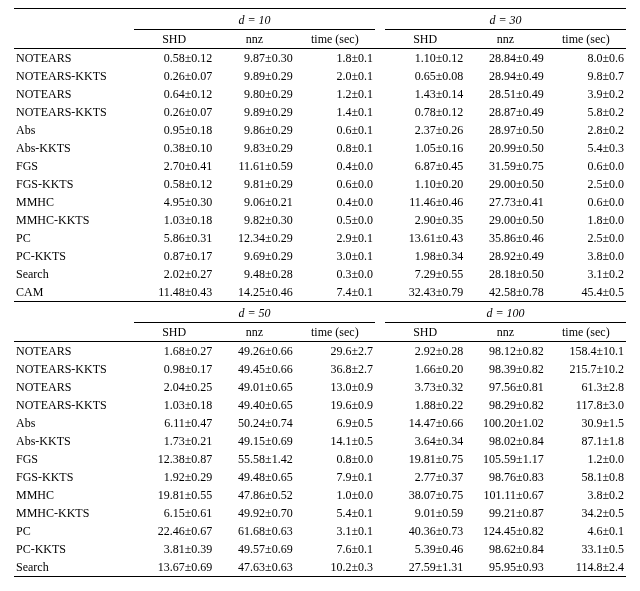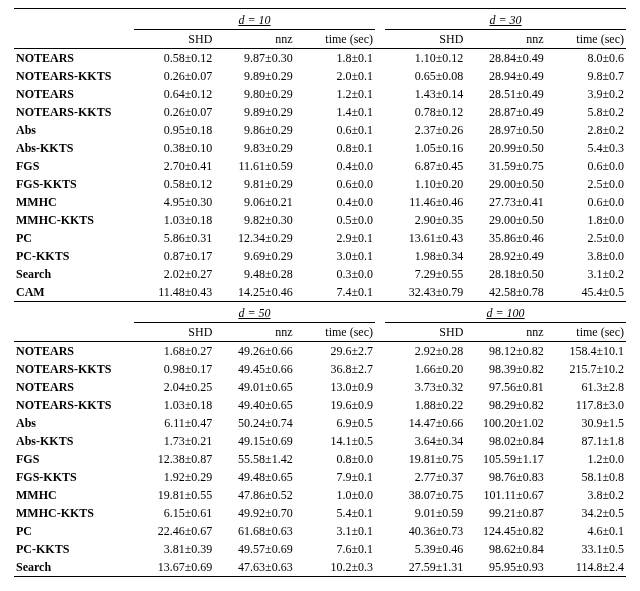--- a/index.html
+++ b/index.html
@@ -1,27 +1,27 @@
 <!DOCTYPE html>
 <html><head>
 <meta charset="utf-8">
 <style>
   html,body{margin:0;padding:0;background:#fff;}
   body{font-family:"Times New Roman",Times,serif;font-size:12px;color:#000;width:640px;}
   .wrap{padding:8px 14px 14px 14px;}
   table{border-collapse:collapse;width:100%;table-layout:fixed;}
   th,td{padding:1.5px 2px;overflow:hidden;white-space:nowrap;}
-  .label-col{width:120px;text-align:left;font-weight:bold;}
+  .label-col{width:120px;text-align:left;}
   .val-col{text-align:right;}
   .group-header td{text-align:center;font-style:italic;}
-  .sub-header td{text-align:right;}
+  .sub-header td{text-align:center;}
   .rule-top{border-top:1.2px solid #000;}
   .rule-bottom{border-bottom:1.2px solid #000;}
   .rule-thin-bottom{border-bottom:0.6px solid #000;}
-  .cmid{border-bottom:0.6px solid #000;text-decoration:underline;}
+  .cmid{border-bottom:0.6px solid #000;}
   .spacer-row td{height:2px;padding:0;}
   .gap-col{width:10px;}
 </style>
 </head>
 <body>
 <div class="wrap">
 
 <table>
   <colgroup>
     <col class="label-col">

